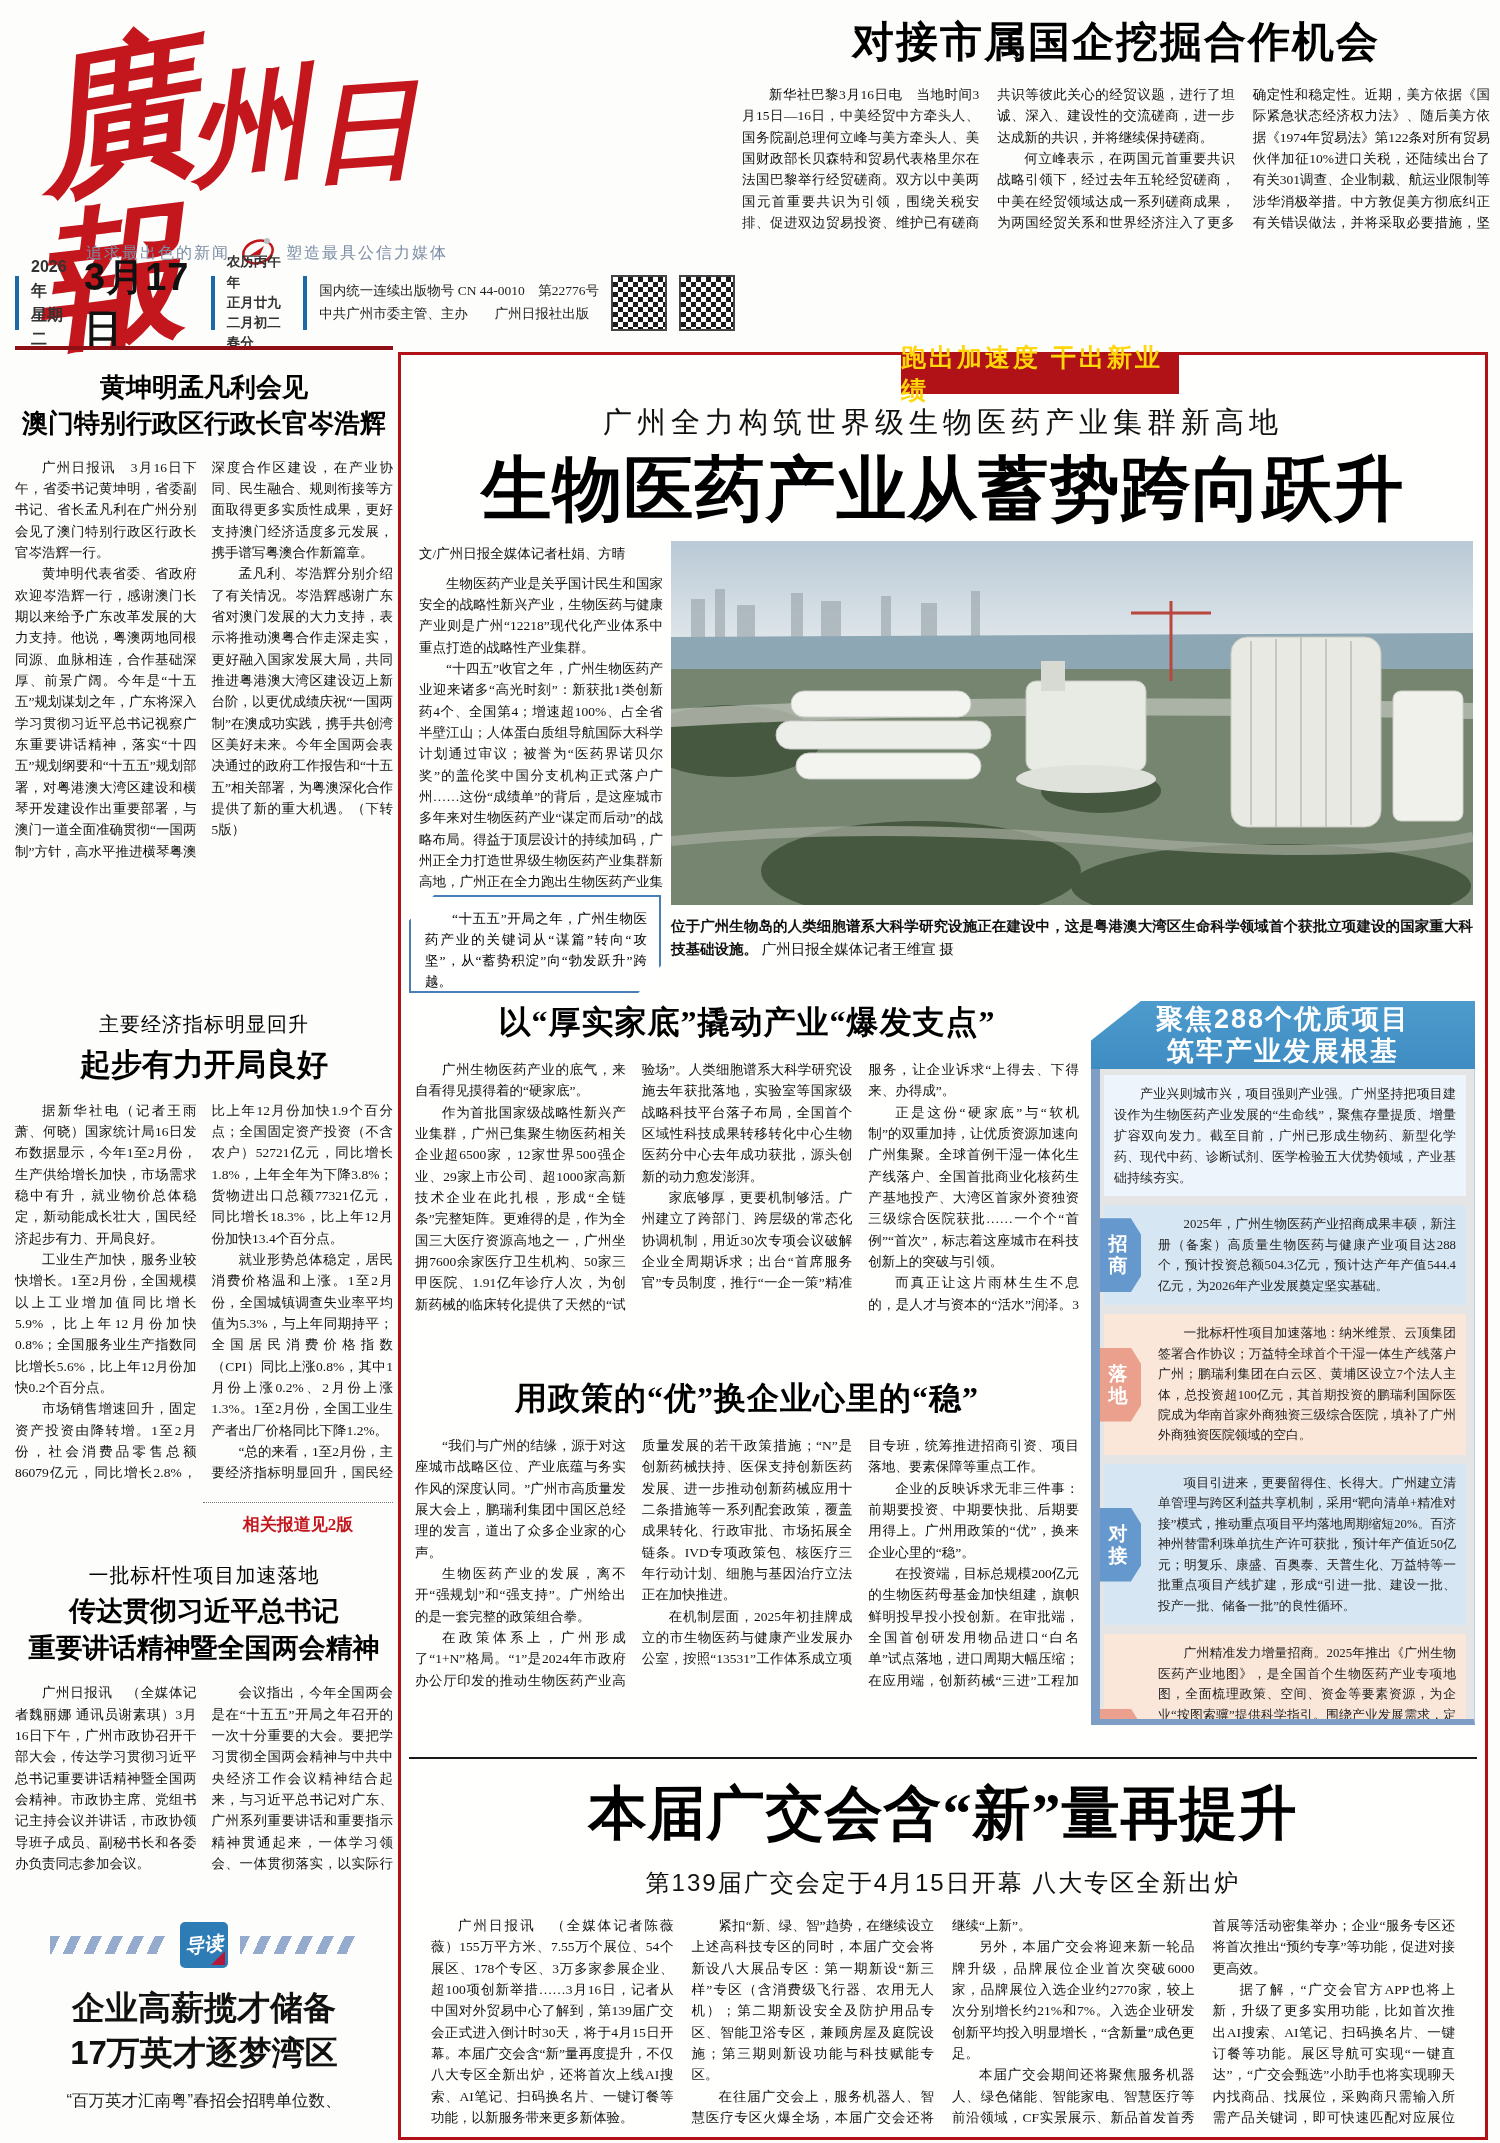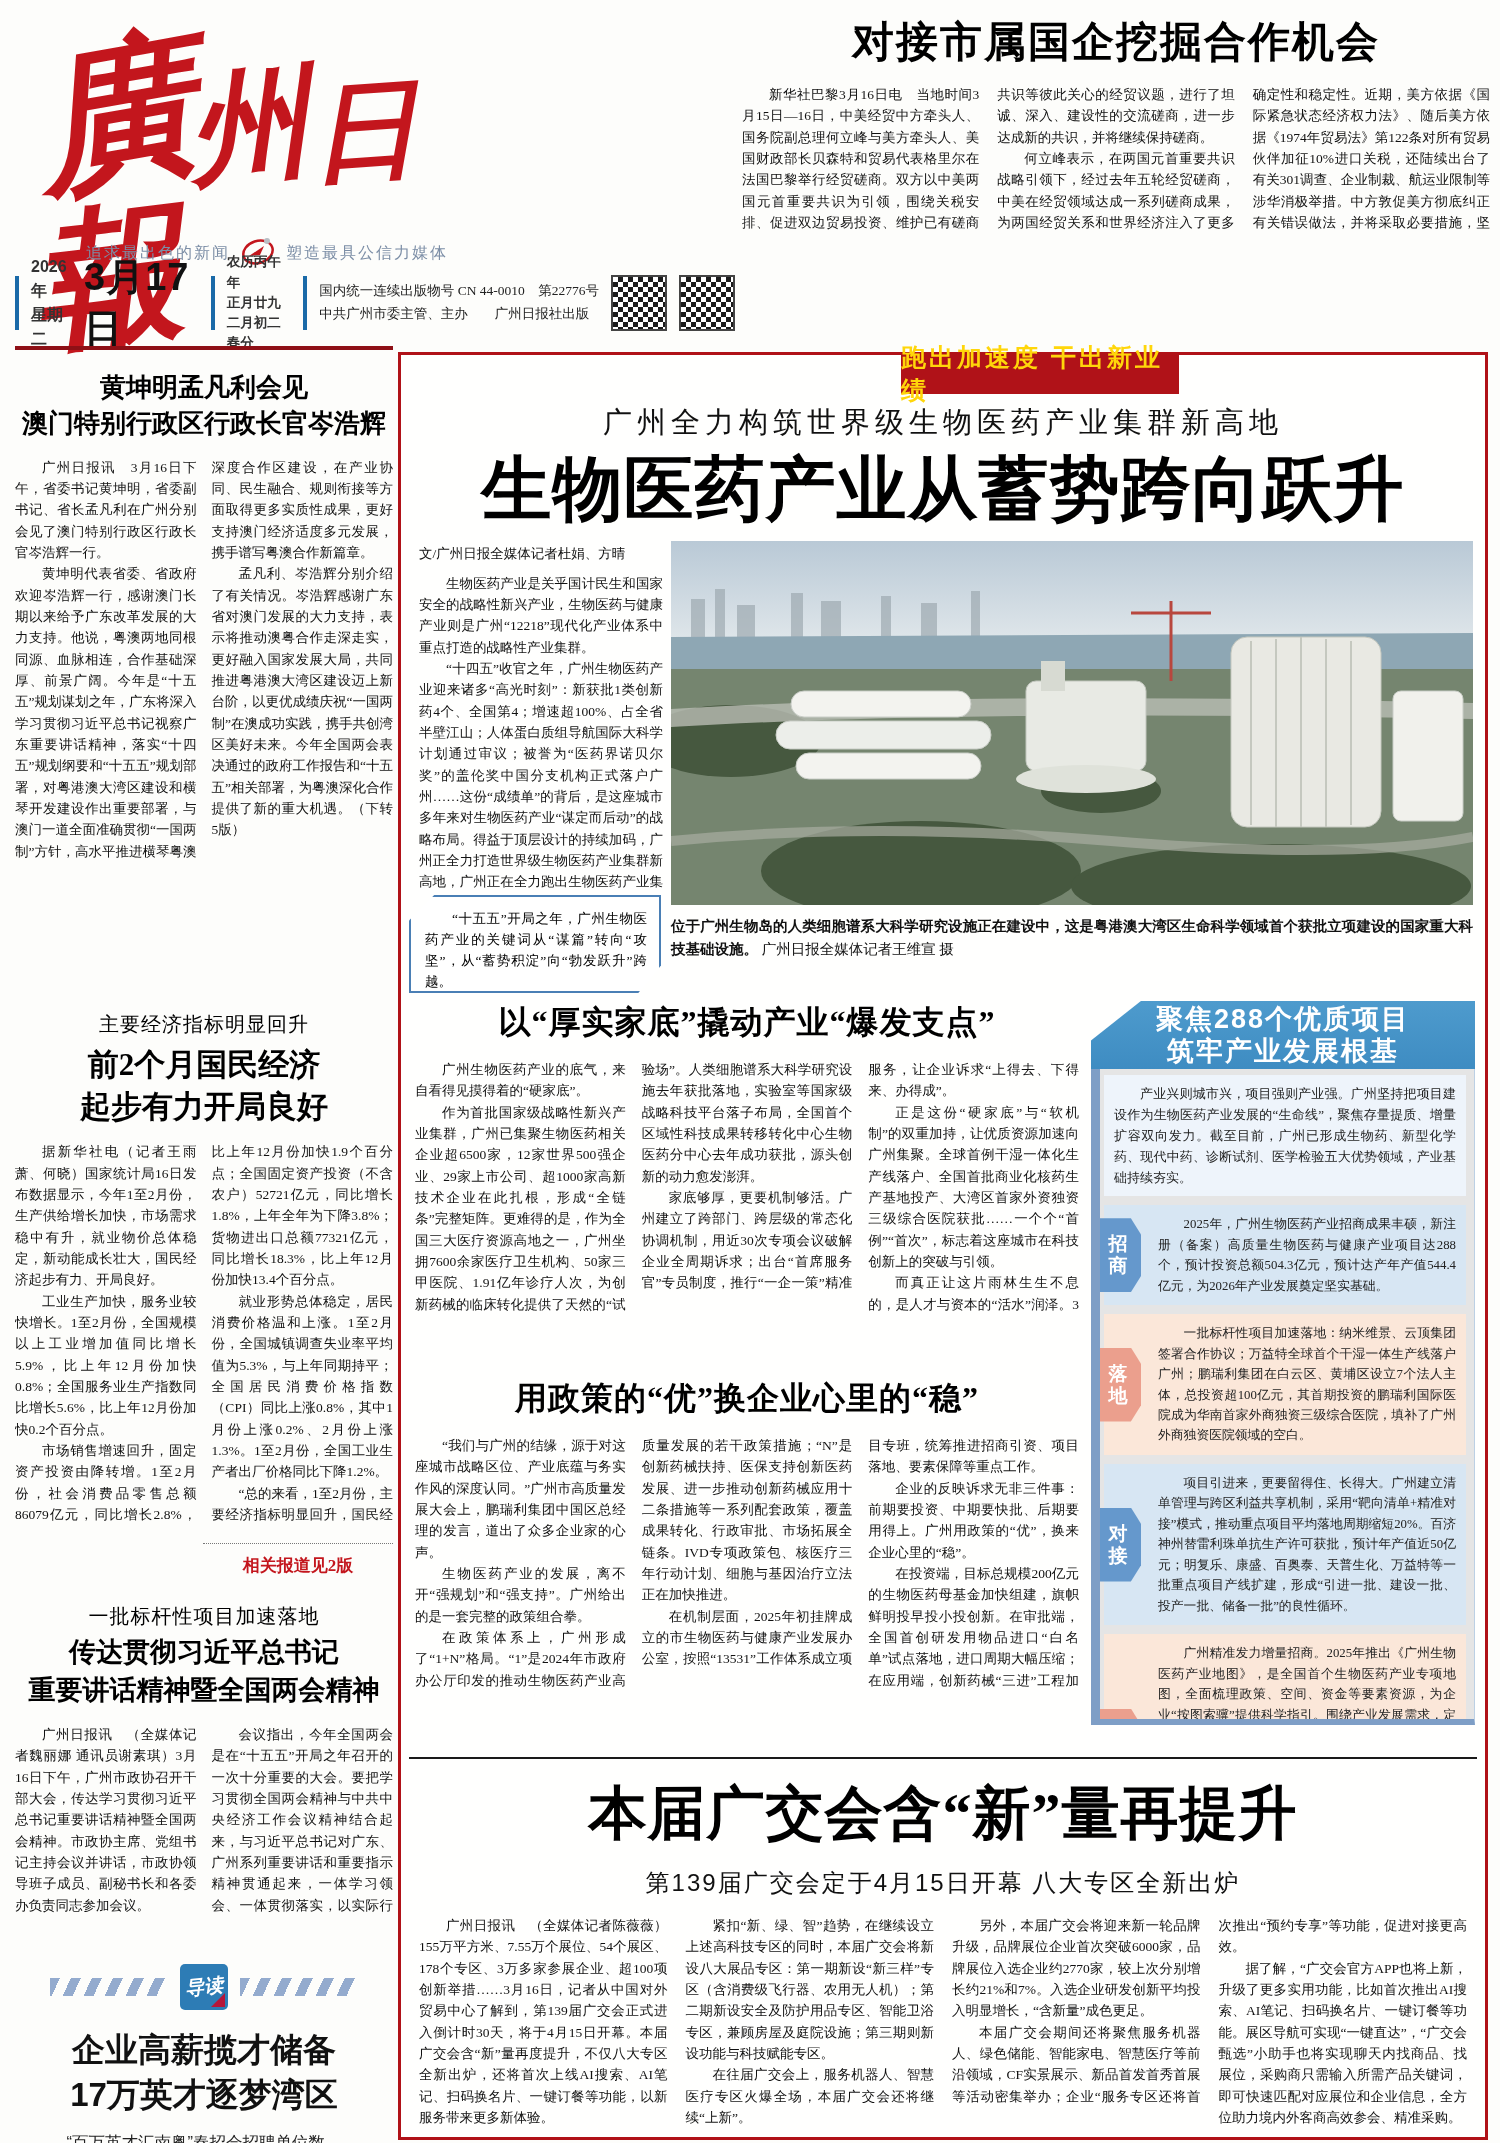--- a/index.html
+++ b/index.html
@@ -97,21 +97,21 @@
   .bb-sec:nth-child(odd) .bb-tag { background:#6598cc; }
   .bb-sec:nth-child(even) .bb-tag { background:#eb9f8d; }
   .bb-text { font-family:"Liberation Serif",serif; font-size:12.8px; line-height:1.6; text-align:justify; text-indent:2em; color:#222; }
 
   .m-rule { position:absolute; left:8px; right:8px; top:1402px; border-top:2px solid #1a1a1a; }
 
   
   .fair { position:absolute; left:10px; right:10px; top:1420px; }
   .fair-head { font-family:"Liberation Serif",serif; font-weight:900; font-size:58px; text-align:center; letter-spacing:1px; color:#000; }
   .fair-sub { text-align:center; font-size:24px; letter-spacing:2px; margin-top:14px; color:#111; }
-  .fair-body { margin:16px 8px 0; column-count:4; column-gap:18px; height:216px; overflow:hidden; }
+  .fair-body { margin:16px 20px 0; column-count:4; column-gap:18px; height:216px; overflow:hidden; }
 
   
   .m-photo svg { display:block; }
 </style>
 </head>
 <body>
 
 <div class="page">
 
   <div class="masthead"><span>廣</span><span>州</span><span>日</span><span>報</span></div>
@@ -163,21 +163,20 @@
         <div>澳门特别行政区行政长官岑浩辉</div>
       </div>
     <div class="cols2 a1-body">
         <p class="para">广州日报讯　3月16日下午，省委书记黄坤明，省委副书记、省长孟凡利在广州分别会见了澳门特别行政区行政长官岑浩辉一行。</p>
         <p class="para">黄坤明代表省委、省政府欢迎岑浩辉一行，感谢澳门长期以来给予广东改革发展的大力支持。他说，粤澳两地同根同源、血脉相连，合作基础深厚、前景广阔。今年是“十五五”规划谋划之年，广东将深入学习贯彻习近平总书记视察广东重要讲话精神，落实“十四五”规划纲要和“十五五”规划部署，对粤港澳大湾区建设和横琴开发建设作出重要部署，与澳门一道全面准确贯彻“一国两制”方针，高水平推进横琴粤澳深度合作区建设，在产业协同、民生融合、规则衔接等方面取得更多实质性成果，更好支持澳门经济适度多元发展，携手谱写粤澳合作新篇章。</p>
         <p class="para">孟凡利、岑浩辉分别介绍了有关情况。岑浩辉感谢广东省对澳门发展的大力支持，表示将推动澳粤合作走深走实，更好融入国家发展大局，共同推进粤港澳大湾区建设迈上新台阶，以更优成绩庆祝“一国两制”在澳成功实践，携手共创湾区美好未来。今年全国两会表决通过的政府工作报告和“十五五”相关部署，为粤澳深化合作提供了新的重大机遇。（下转5版）</p>
       </div>
 
     <div class="kicker">主要经济指标明显回升</div>
     <div class="lc-head econ-head">
-        <div>前2个月国民经济</div>
         <div>起步有力开局良好</div>
       </div>
     <div class="cols2 econ-body">
         <p class="para">据新华社电（记者王雨萧、何晓）国家统计局16日发布数据显示，今年1至2月份，生产供给增长加快，市场需求稳中有升，就业物价总体稳定，新动能成长壮大，国民经济起步有力、开局良好。</p>
         <p class="para">工业生产加快，服务业较快增长。1至2月份，全国规模以上工业增加值同比增长5.9%，比上年12月份加快0.8%；全国服务业生产指数同比增长5.6%，比上年12月份加快0.2个百分点。</p>
         <p class="para">市场销售增速回升，固定资产投资由降转增。1至2月份，社会消费品零售总额86079亿元，同比增长2.8%，比上年12月份加快1.9个百分点；全国固定资产投资（不含农户）52721亿元，同比增长1.8%，上年全年为下降3.8%；货物进出口总额77321亿元，同比增长18.3%，比上年12月份加快13.4个百分点。</p>
         <p class="para">就业形势总体稳定，居民消费价格温和上涨。1至2月份，全国城镇调查失业率平均值为5.3%，与上年同期持平；全国居民消费价格指数（CPI）同比上涨0.8%，其中1月份上涨0.2%、2月份上涨1.3%。1至2月份，全国工业生产者出厂价格同比下降1.2%。</p>
         <p class="para">“总的来看，1至2月份，主要经济指标明显回升，国民经济开局良好。”国家统计局新闻发言人付凌晖在16日举行的国新办新闻发布会上说。</p>
       </div>
     <div class="related">

